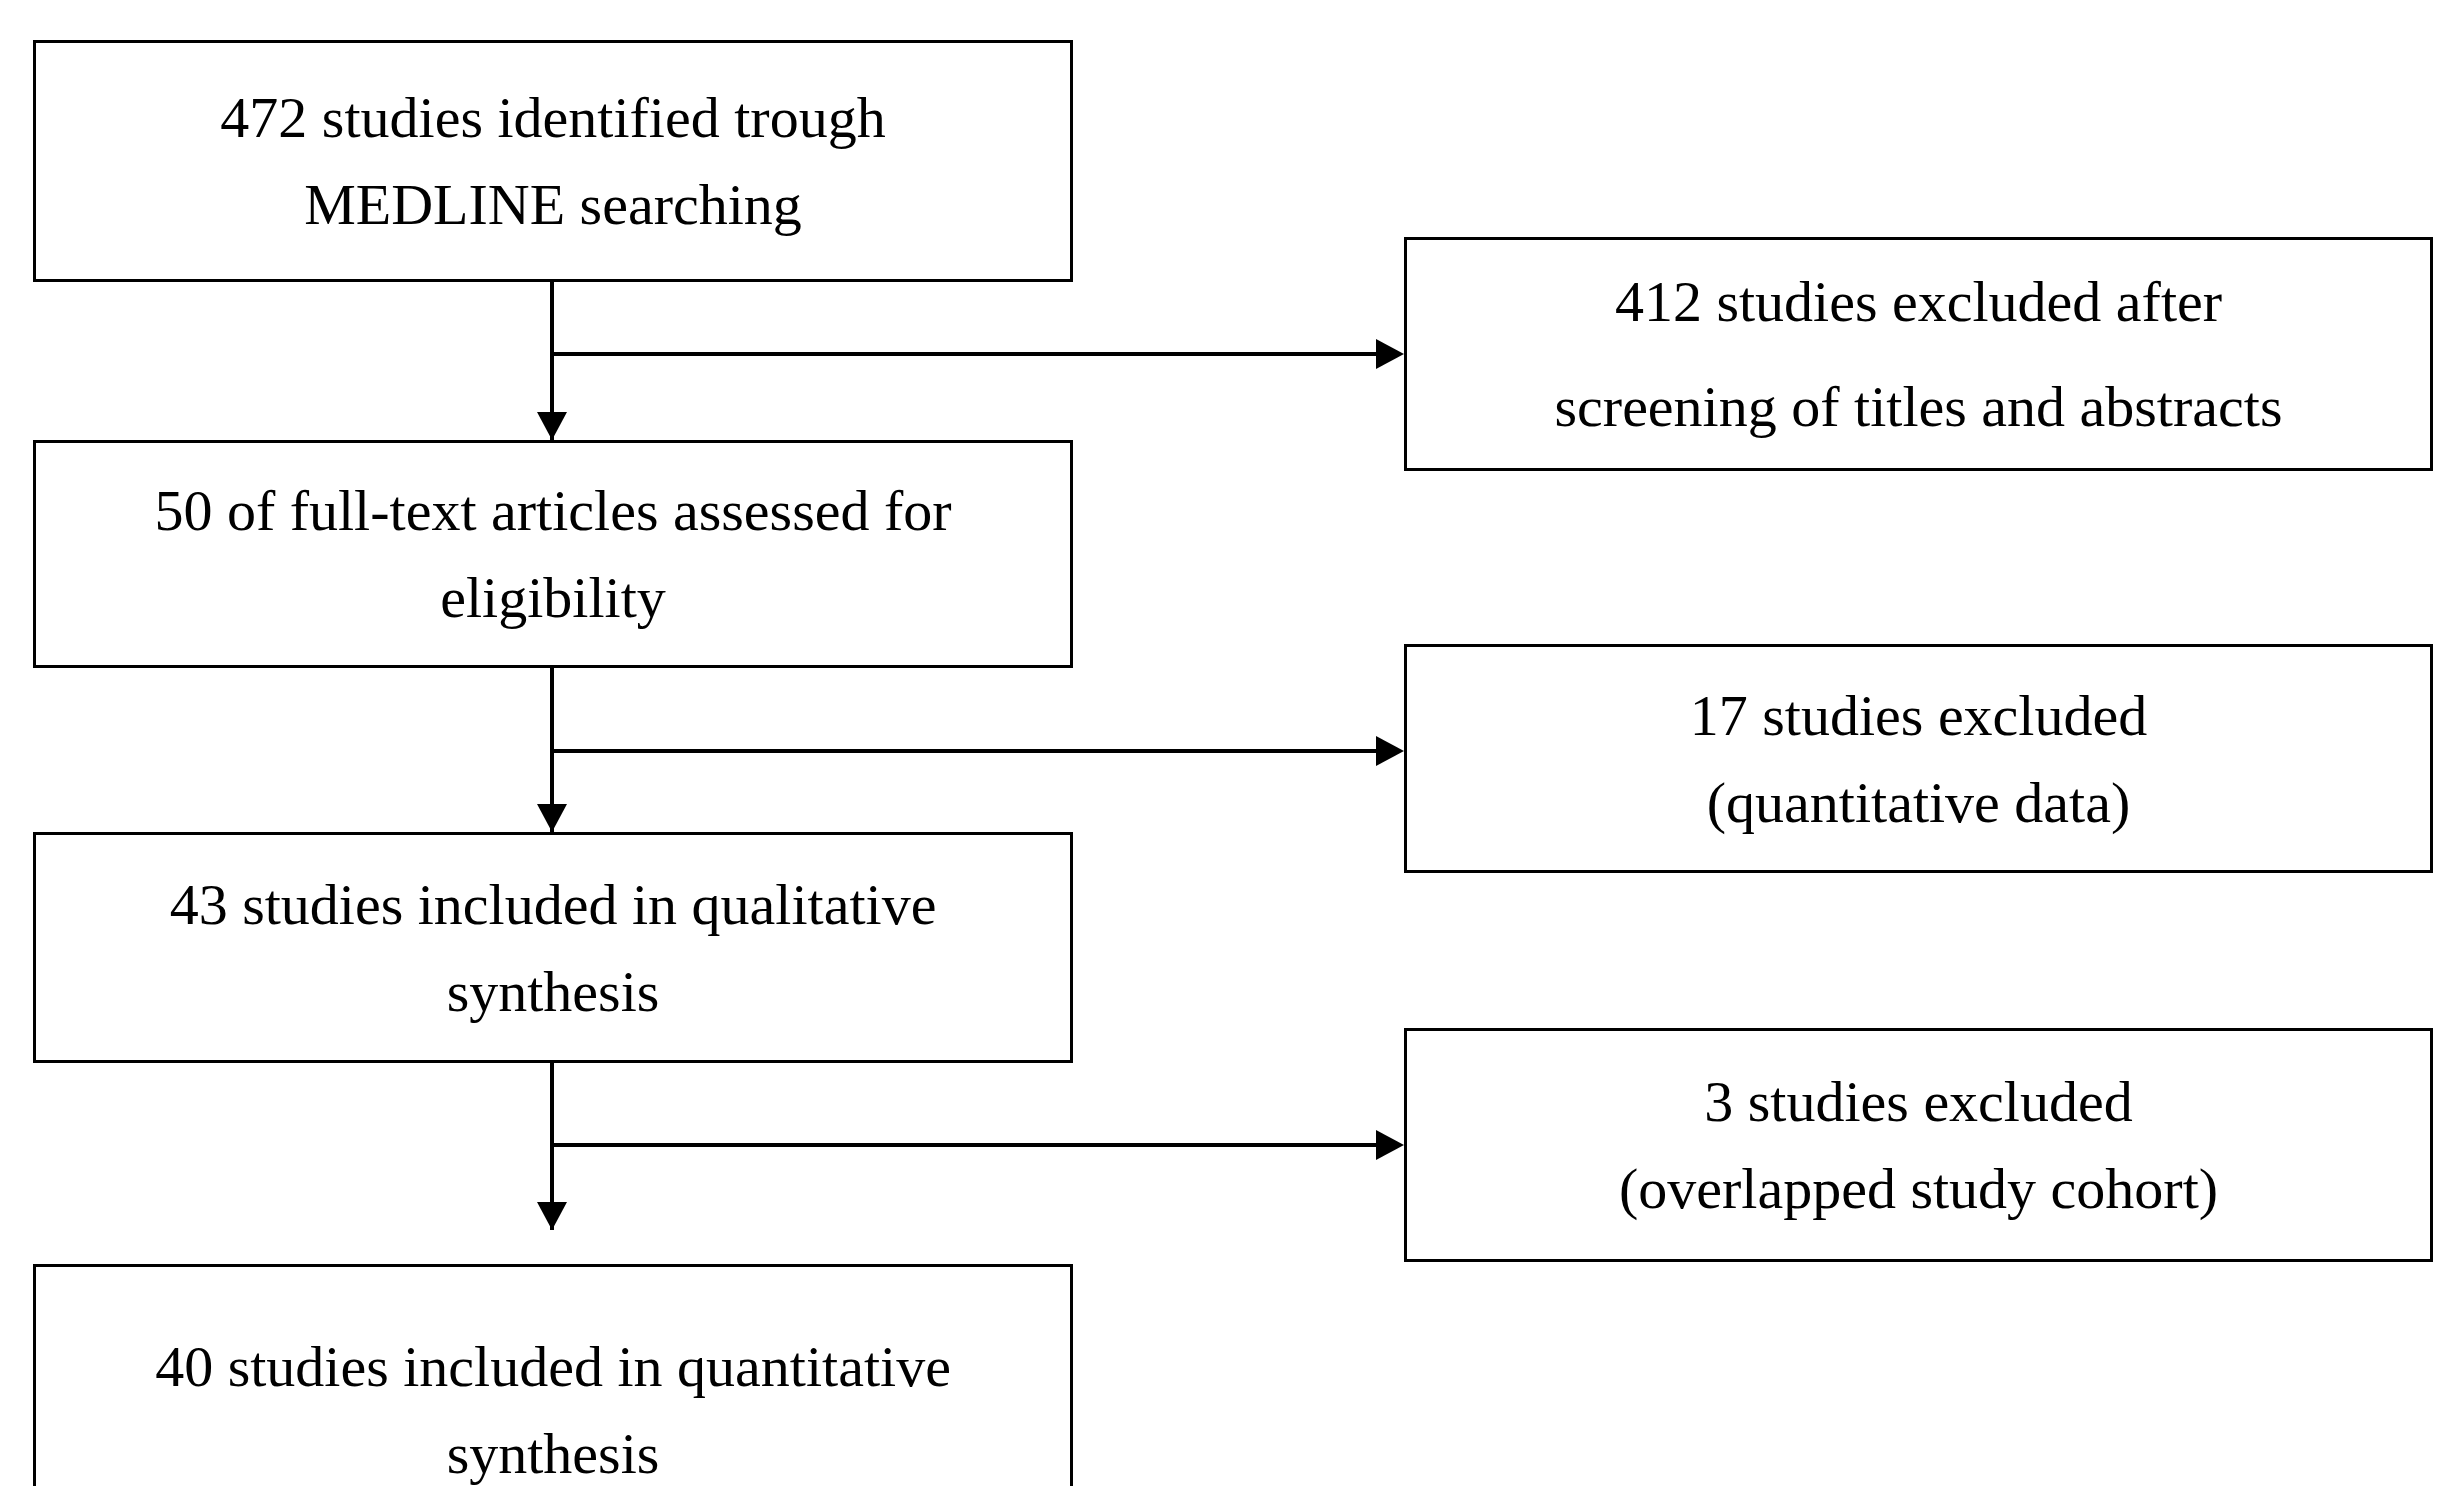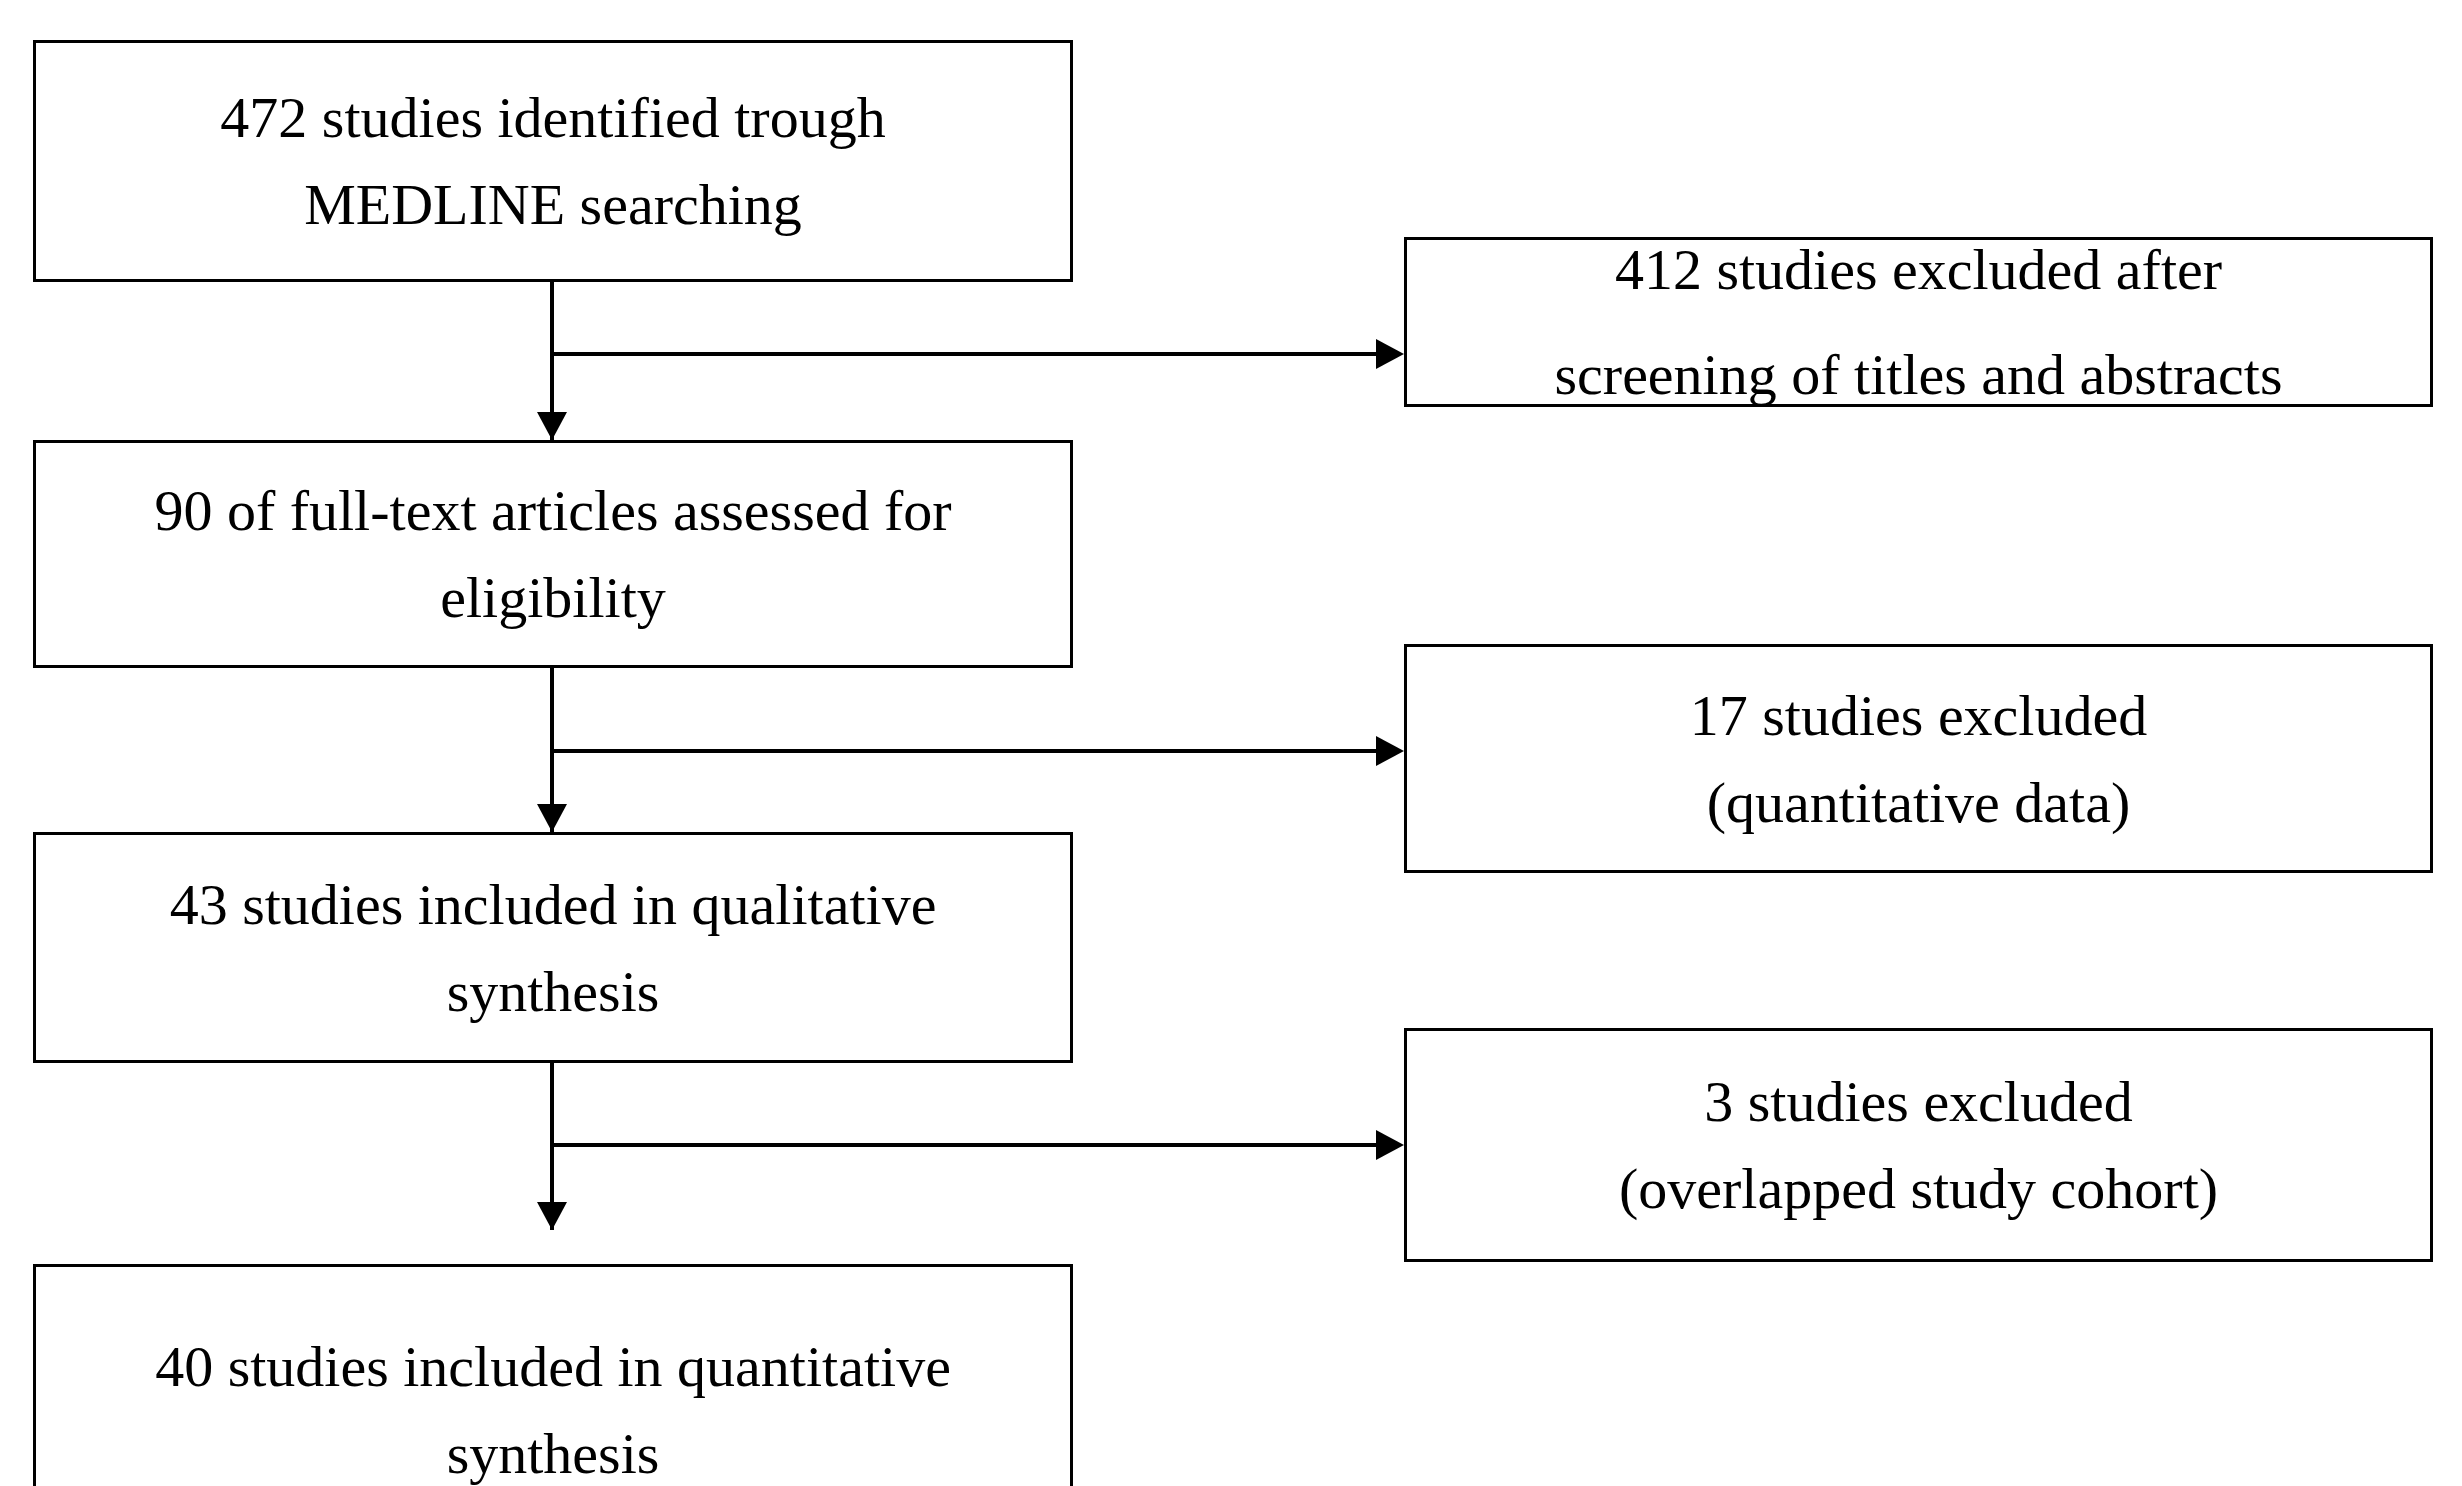--- a/index.html
+++ b/index.html
@@ -33,21 +33,21 @@
   
   .box.left-col  { left: 33px;  width: 1040px; }
   
   .box.right-col { left: 1404px; width: 1029px; }
 
   .b1 { top: 40px;   height: 242px; text-align: right; }
   .b2 { top: 440px;  height: 228px; }
   .b3 { top: 832px;  height: 231px; }
   .b4 { top: 1264px; height: 292px; }
 
-  .r1 { top: 237px;  height: 170px; gap: 18px; }
+  .r1 { top: 237px;  height: 234px; gap: 18px; }
   .r2 { top: 636px;  height: 229px; margin-top: 8px; }
   .r3 { top: 1028px; height: 234px; }
 
   .vline, .hline {
     position: absolute;
     background: #000000;
   }
   .vline { left: 550px; width: 3.7px; }
   .v1 { top: 282px;  height: 158px; }
   .v2 { top: 668px;  height: 165px; }
@@ -86,21 +86,21 @@
 <body>
 
 <div id="diagram">
 
   <div class="box left-col b1">
     <div>472 studies identified trough</div>
     <div>MEDLINE searching</div>
   </div>
 
   <div class="box left-col b2">
-    <div>90 of full-text articles assessed for</div>
+    <div>50 of full-text articles assessed for</div>
     <div>eligibility</div>
   </div>
 
   <div class="box left-col b3">
     <div>43 studies included in qualitative</div>
     <div>synthesis</div>
   </div>
 
   <div class="box left-col b4">
     <div>40 studies included in quantitative</div>

